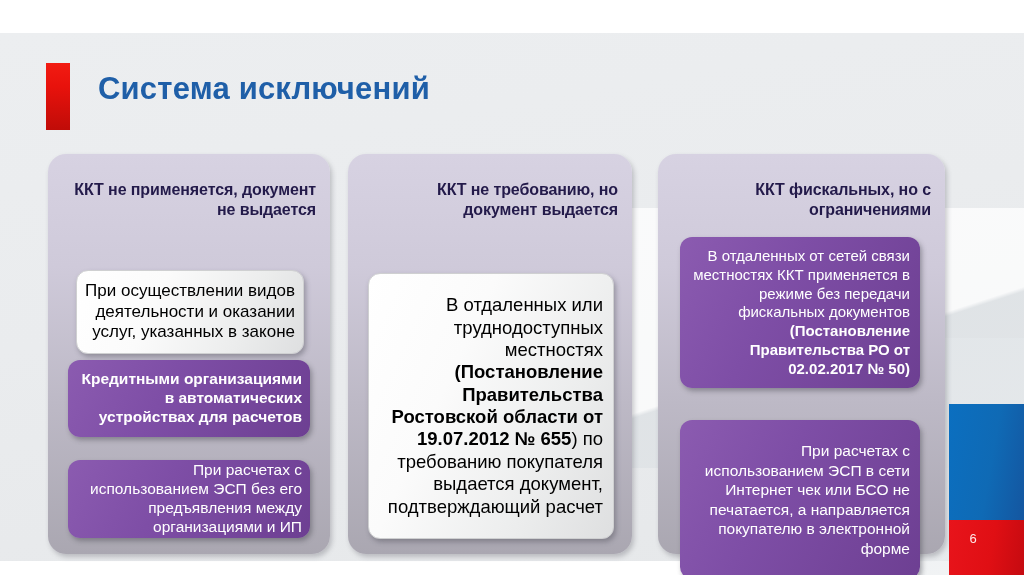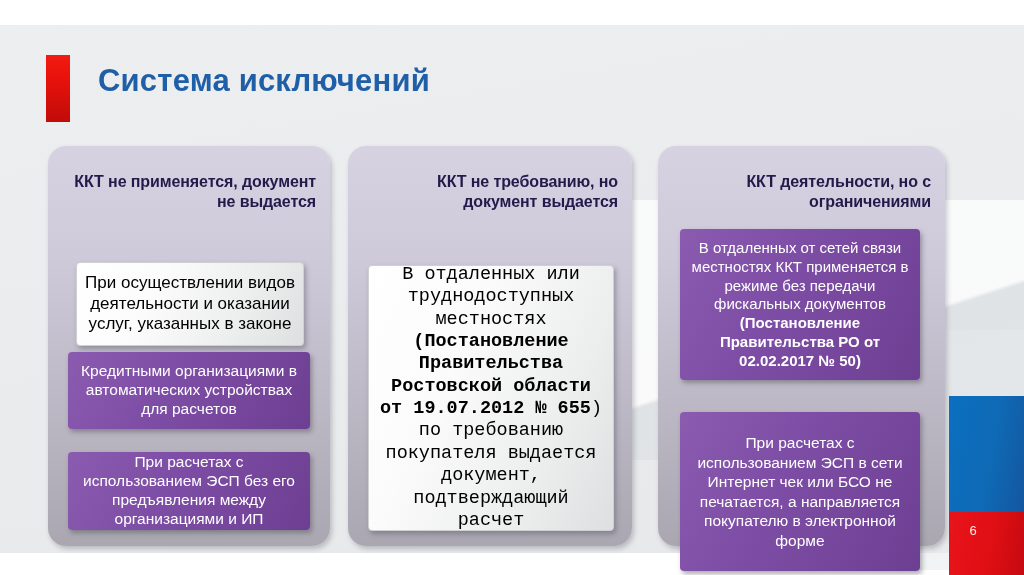--- a/index.html
+++ b/index.html
@@ -11,20 +11,21 @@
     overflow: hidden;
     background: #ffffff;
     font-family: "Liberation Sans", sans-serif;
   }
 
   #slide {
     position: relative;
     width: 1024px;
     height: 455px;
     background: #ffffff;
+    margin-top: 8px;
   }
 
   
   .bg-canvas {
     position: absolute;
     left: 0; top: 25px;
     width: 1024px; height: 528px;
     background: linear-gradient(170deg, #eceef0 0%, #eaecee 45%, #e6e8ea 100%);
   }
   
@@ -78,48 +79,48 @@
     text-align: right;
     font-size: 16px;
     font-weight: bold;
     color: #231a4a;
     line-height: 1.28;
     letter-spacing: -0.1px;
   }
 
   
   .box {
-    border-radius: 4px;
-    text-align: center;
+    border-radius: 12px;
+    text-align: right;
     line-height: 1.22;
     padding: 8px 9px;
   }
   .box-light {
     background: linear-gradient(115deg, #ffffff 0%, #fbfbfb 35%, #eceded 72%, #dedfe0 100%);
     color: #000000;
     box-shadow: 2px 3px 5px rgba(70,70,80,0.40);
     border: 1px solid #cfd0d1;
   }
   .box-purple {
     background: linear-gradient(118deg, #8b5bb0 0%, #7e4ea6 40%, #6d3f92 100%);
     color: #ffffff;
     box-shadow: 2px 3px 5px rgba(70,70,80,0.45);
   }
   .box b { font-weight: bold; }
 
   
   #c1-b1 { position:absolute; left:76px;  top:262px; width:228px; font-size:17px; padding:10px 8px; }
-  #c1-b2 { position:absolute; left:68px;  top:352px; width:242px; font-size:15.5px; padding:10px 8px; }
+  #c1-b2 { position:absolute; left:68px;  top:352px; width:242px; font-size:15.5px; padding:10px 8px;font-weight:bold; }
   #c1-b3 { position:absolute; left:68px;  top:452px; width:242px; font-size:15.5px; padding:1px 8px; }
 
   
   #c2-b1 {
     position:absolute; left:368px; top:265px; width:246px; height:266px;
     font-size:18.5px; line-height:1.21; padding:14px 10px;
-    display:flex; align-items:center; justify-content:center;font-family:Liberation Mono, monospace;
+    display:flex; align-items:center; justify-content:center;
   }
 
   
   #c3-b1 { position:absolute; left:680px; top:229px; width:240px; font-size:15px; padding:10px 10px; line-height:1.25; }
   #c3-b2 { position:absolute; left:680px; top:412px; width:240px; font-size:15.5px; padding:21px 10px; line-height:1.26; }
 
   
   .flag-blue {
     position: absolute;
     left: 949px; top: 396px;
@@ -153,21 +154,21 @@
   <div class="title-bar"></div>
   <div class="page-title">Система исключений</div>
 
   <div class="column" id="col-1">
     <div class="col-head">ККТ не применяется, документ не выдается</div>
   </div>
   <div class="column" id="col-2">
     <div class="col-head">ККТ не требованию, но документ выдается</div>
   </div>
   <div class="column" id="col-3">
-    <div class="col-head">ККТ деятельности, но с ограничениями</div>
+    <div class="col-head">ККТ фискальных, но с ограничениями</div>
   </div>
 
   <div class="box box-light" id="c1-b1">При осуществлении видов деятельности  и оказании услуг, указанных в законе</div>
   <div class="box box-purple" id="c1-b2">Кредитными организациями  в автоматических устройствах для расчетов</div>
   <div class="box box-purple" id="c1-b3">При расчетах с использованием  ЭСП без его предъявления  между организациями  и ИП</div>
 
   <div class="box box-light" id="c2-b1">
     <div><span>В отдаленных или труднодоступных местностях </span><b>(Постановление Правительства Ростовской области от 19.07.2012 № 655</b><span>) по требованию покупателя выдается документ, подтверждающий расчет</span></div>
   </div>
 

